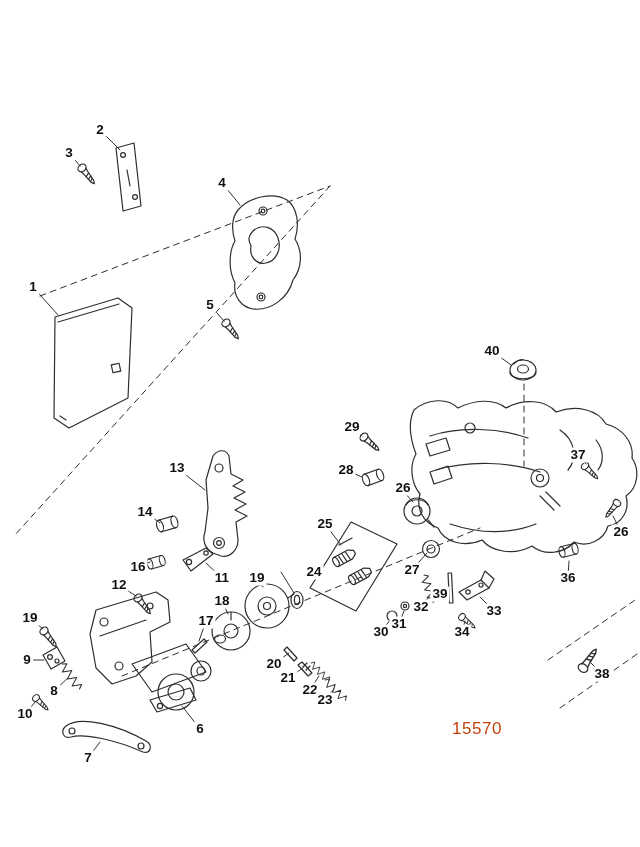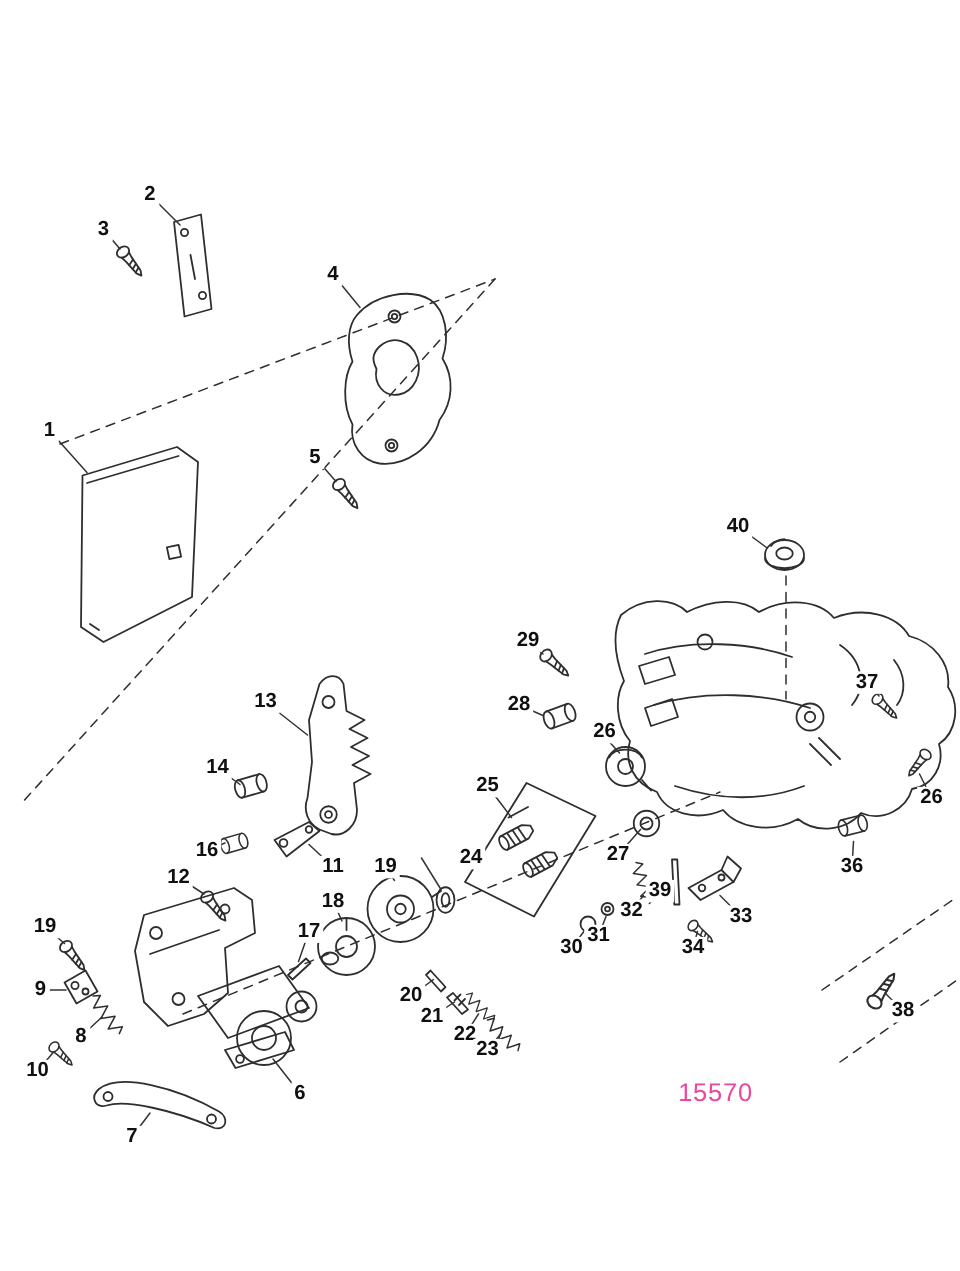--- a/index.html
+++ b/index.html
@@ -36,21 +36,21 @@
     color:#101010;
     line-height:1.1;
     white-space:nowrap;
   }
   .figure-number{
     position:absolute;
     left:477px;top:729px;
     transform:translate(-50%,-50%);
     font-size:17px;
     font-weight:400;
-    color:#ec4899;
+    color:#c2410c;
     letter-spacing:0.5px;
   }
 </style>
 </head>
 <body>
 
 <div class="stage">
 
   <svg class="drawing" viewBox="0 0 640 847" width="640" height="847">
 

